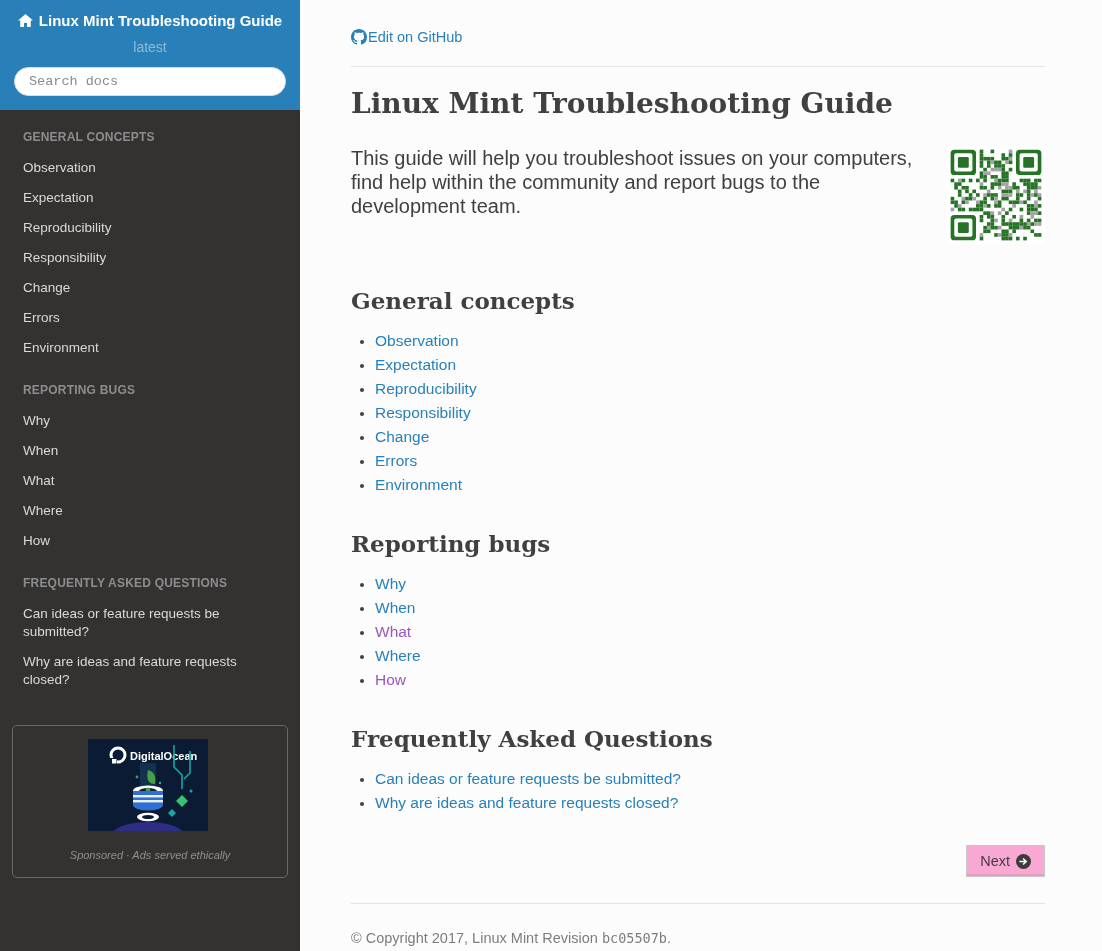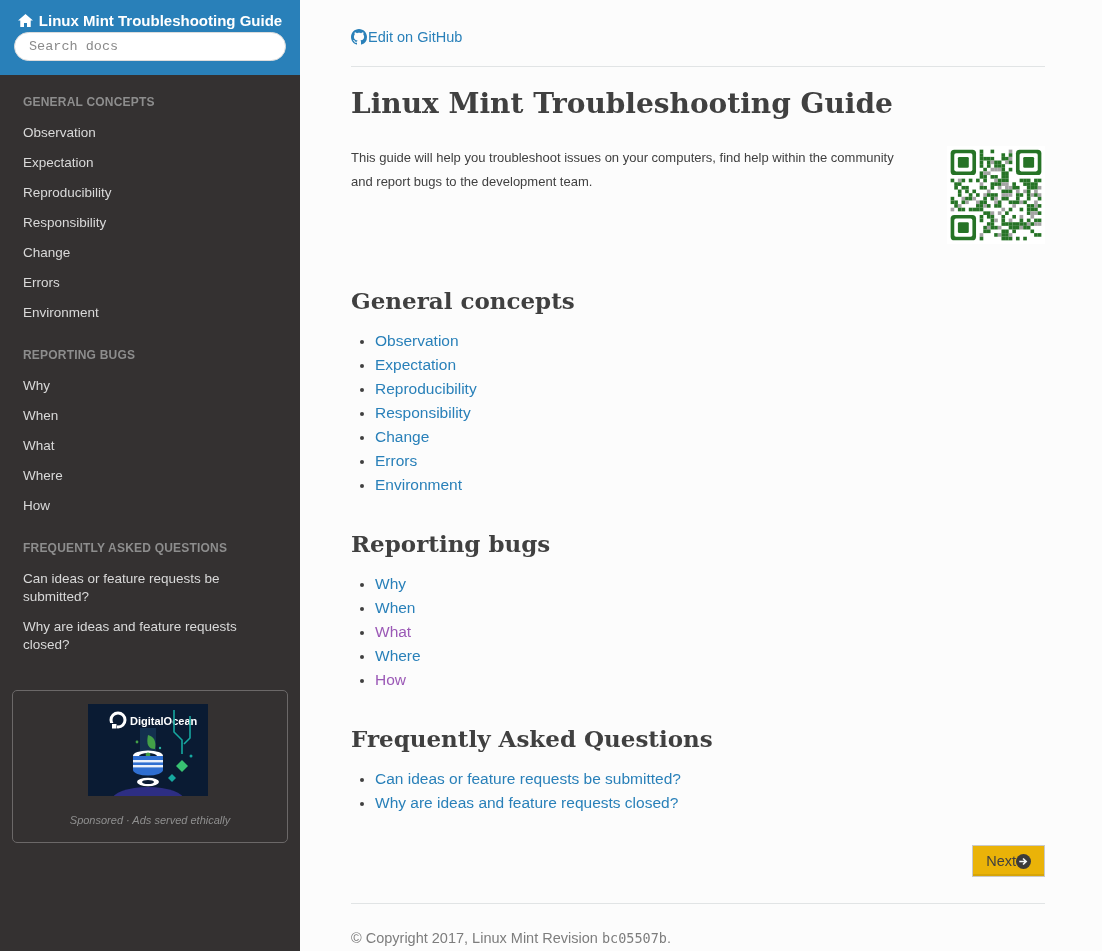--- a/index.html
+++ b/index.html
@@ -59,33 +59,33 @@
   .crumb-left .sep{color:var(--text);margin:0 5px}
   .edit{display:inline-flex;align-items:center;gap:1px;color:var(--accent);text-decoration:none}
   .edit svg{display:block}
   hr{border:none;border-top:1px solid var(--hr)}
   h1{
     font-family:"DejaVu Serif",serif;font-weight:700;font-size:28px;color:var(--text);
     margin:20px 0 26px;
   }
   .intro{overflow:hidden}
   .qr{float:right;width:98px;height:98px;margin:0 0 10px 32px;background:#fff}
-  .intro p{font-size:13px;line-height:24px;max-width:575px}
+  .intro p{font-size:20px;line-height:24px;max-width:575px}
   h2{
     font-family:"DejaVu Serif",serif;font-weight:700;font-size:23px;color:var(--text);
     margin:33px 0 15px;
   }
   #content ul{margin:0 0 24px 24px}
   #content li{font-size:15.5px;line-height:24px;color:var(--text)}
   #content li::marker{color:var(--text);font-size:13px}
   .next-row{text-align:right;margin-top:30px}
   .next-btn{
-    display:inline-flex;align-items:center;
+    display:inline-flex;align-items:center;gap:6px;
     font-family:"Liberation Sans",sans-serif;font-size:14.5px;color:var(--text);
-    background:#eab308;border:1px solid #c9c9c9;border-radius:0;
+    background:#f9a8d4;border:1px solid #c9c9c9;border-radius:0;
     padding:7px 13px;cursor:pointer;
     box-shadow:inset 0 -2px 0 rgba(0,0,0,.08);
   }
   .next-btn svg{display:block}
   .foot-hr{margin:26px 0 0}
   footer{margin-top:26px;color:#7d7d7d;font-size:14.5px}
   footer p{margin-bottom:4px}
   footer code{font-family:"DejaVu Sans Mono",monospace;font-size:13.5px}
 </style>
 </head>
@@ -94,20 +94,21 @@
 <aside class="sidebar">
   <div class="side-head">
     <a class="project">
       <span class="home-ic">
         <svg width="15" height="14" viewBox="0 0 16 15">
             <path fill="#ffffff" d="M8 0 L0 7 h2.4 v7 h4 v-4.4 h3.2 V14 h4 V7 H16 Z"></path>
           </svg>
       </span>
       <span>Linux Mint Troubleshooting Guide</span>
     </a>
+    <div class="version">latest</div>
     <input class="search" type="text" placeholder="Search docs" style="">
   </div>
 
   <nav class="side-nav" id="sideNav">
       <p class="nav-caption">GENERAL CONCEPTS</p>
       <ul>
         <li>
           <a href="#">Observation</a>
         </li>
         <li>

